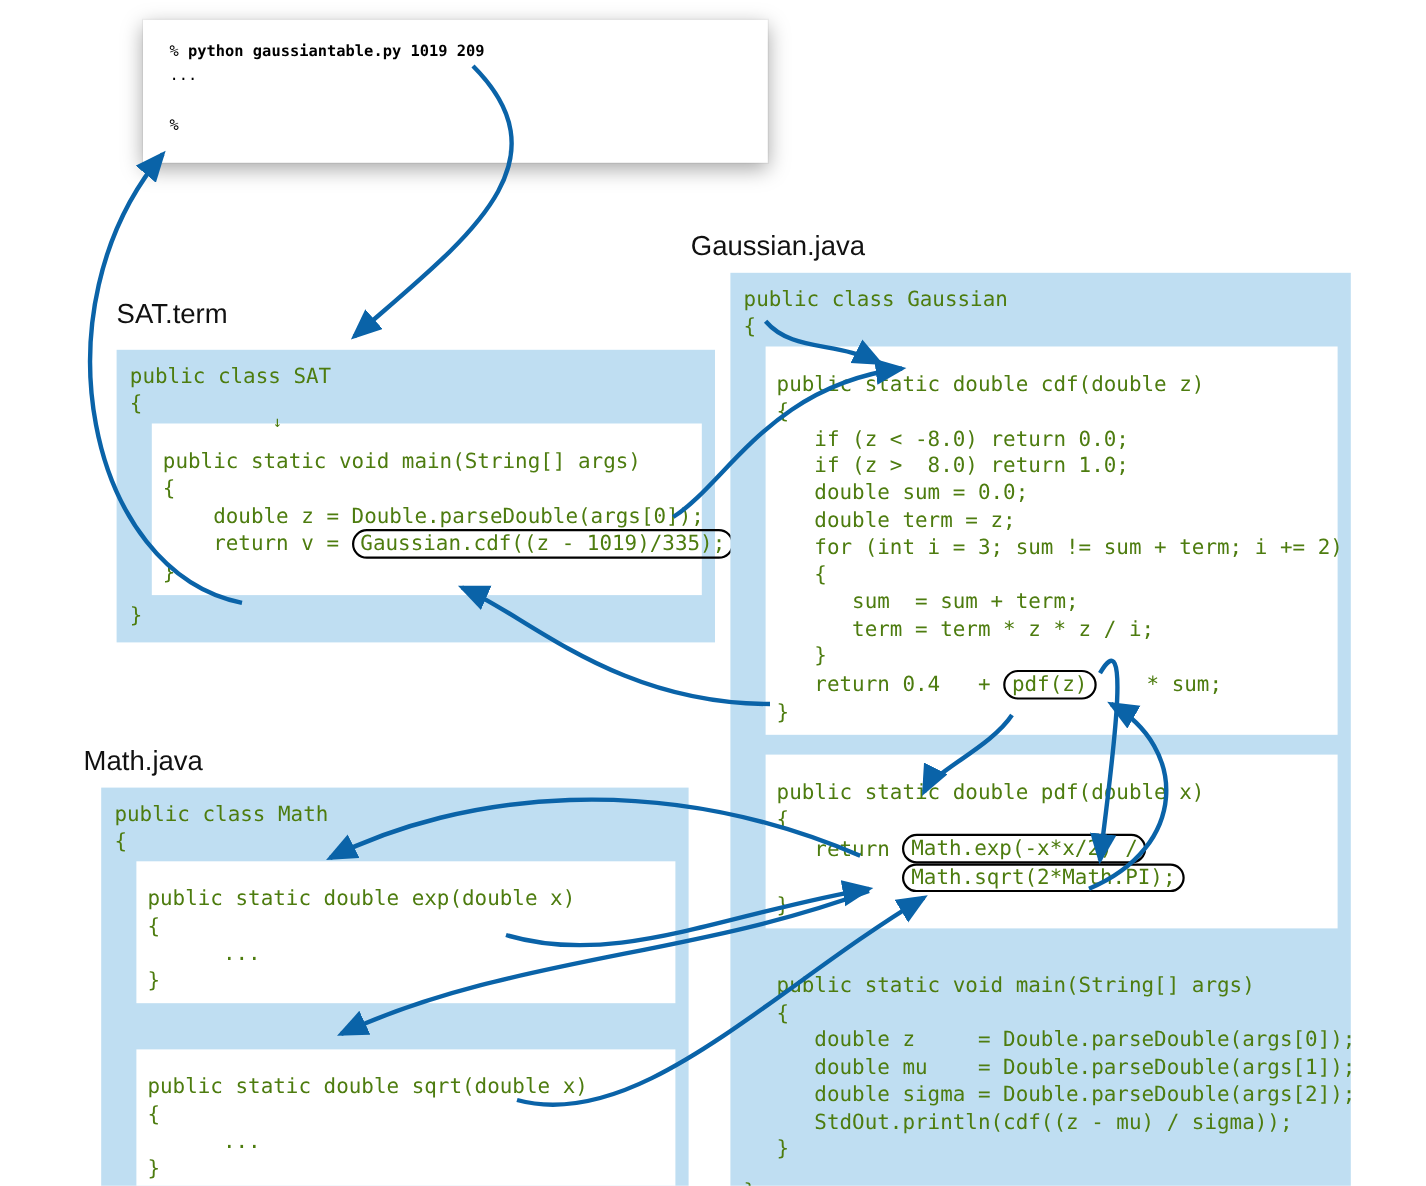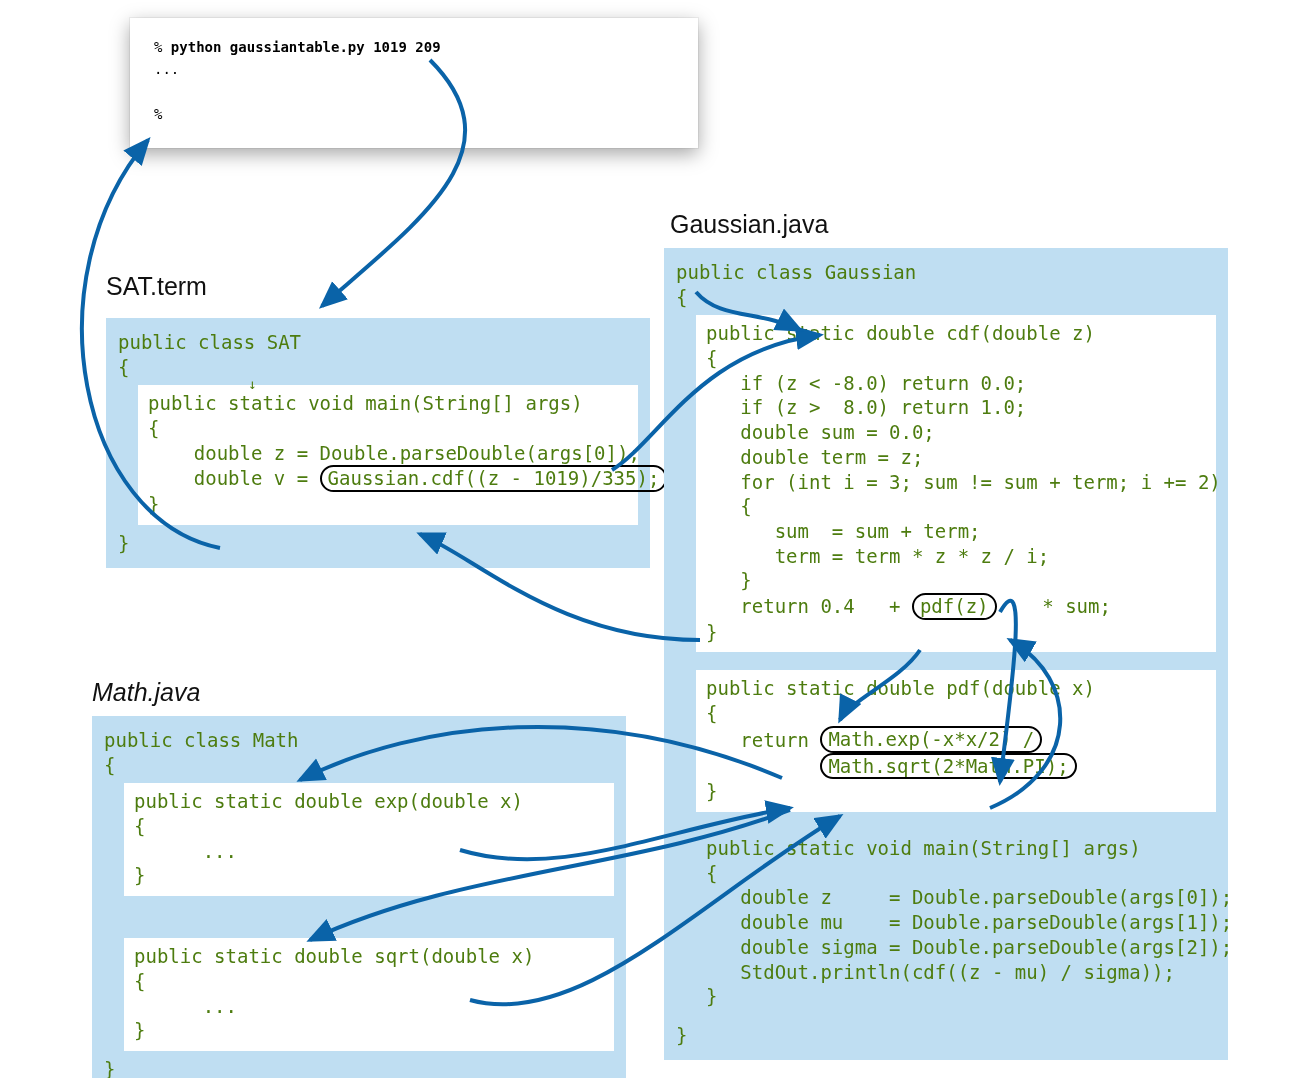--- a/index.html
+++ b/index.html
@@ -40,21 +40,21 @@
     background: #bfdef2;
     padding: 12px;
     font-size: 19px;
     line-height: 1.3;
     color: #4d7c0f;
   }
   .code-box pre, .inner pre { margin: 0; font-family: inherit; }
   .inner {
     background: #fff;
     margin: 6px 0 6px 20px;
-    padding: 6px 10px 8px 10px;
+    padding: 22px 10px 8px 10px;
     position: relative;
   }
   .inner-nested {
     background:#bfdef2;
     padding:6px 0 6px 0;
   }
   .pill {
     border: 2px solid #000;
     border-radius: 14px;
     padding: 0 6px;
@@ -84,47 +84,47 @@
 
   <div class="file-label" style="left:106px; top:272px;">SAT.term</div>
   <div class="code-box" style="left:106px; top:318px; width:520px;">
 <pre>public class SAT
 {</pre>
     <div class="inner">
       <span class="down-marker" style="left:110px; top:-10px;">↓</span>
 <pre>public static void main(String[] args)
 {</pre>
 <pre>    double z = Double.parseDouble(args[0]);</pre>
-<pre style="display:flex;align-items:center;"><span>    double v = </span><span class="pill">Gaussian.cdf((z - 1019)/335);</span></pre>
+<pre style="display:flex;align-items:center;"><span>    return v = </span><span class="pill">Gaussian.cdf((z - 1019)/335);</span></pre>
 <pre>}</pre>
     </div>
 <pre>}</pre>
   </div>
 
-  <div class="file-label" style="left:92px; top:678px;font-style:italic;">Math.java</div>
+  <div class="file-label" style="left:76px; top:678px;">Math.java</div>
   <div class="code-box" style="left:92px; top:716px; width:510px;">
 <pre>public class Math
 {</pre>
     <div class="inner">
 <pre>public static double exp(double x)
 {
       ...
 }</pre>
     </div>
     <div style="height:30px;"></div>
     <div class="inner">
 <pre>public static double sqrt(double x)
 {
       ...
 }</pre>
     </div>
 <pre>}</pre>
   </div>
 
-  <div class="file-label" style="left:670px; top:210px;">Gaussian.java</div>
+  <div class="file-label" style="left:628px; top:210px;">Gaussian.java</div>
   <div class="code-box" style="left:664px; top:248px; width:540px;">
 <pre>public class Gaussian
 {</pre>
     <div class="inner">
 <pre>public static double cdf(double z)
 {</pre>
 <pre>   if (z &lt; -8.0) return 0.0;
    if (z &gt;  8.0) return 1.0;
    double sum = 0.0;
    double term = z;

